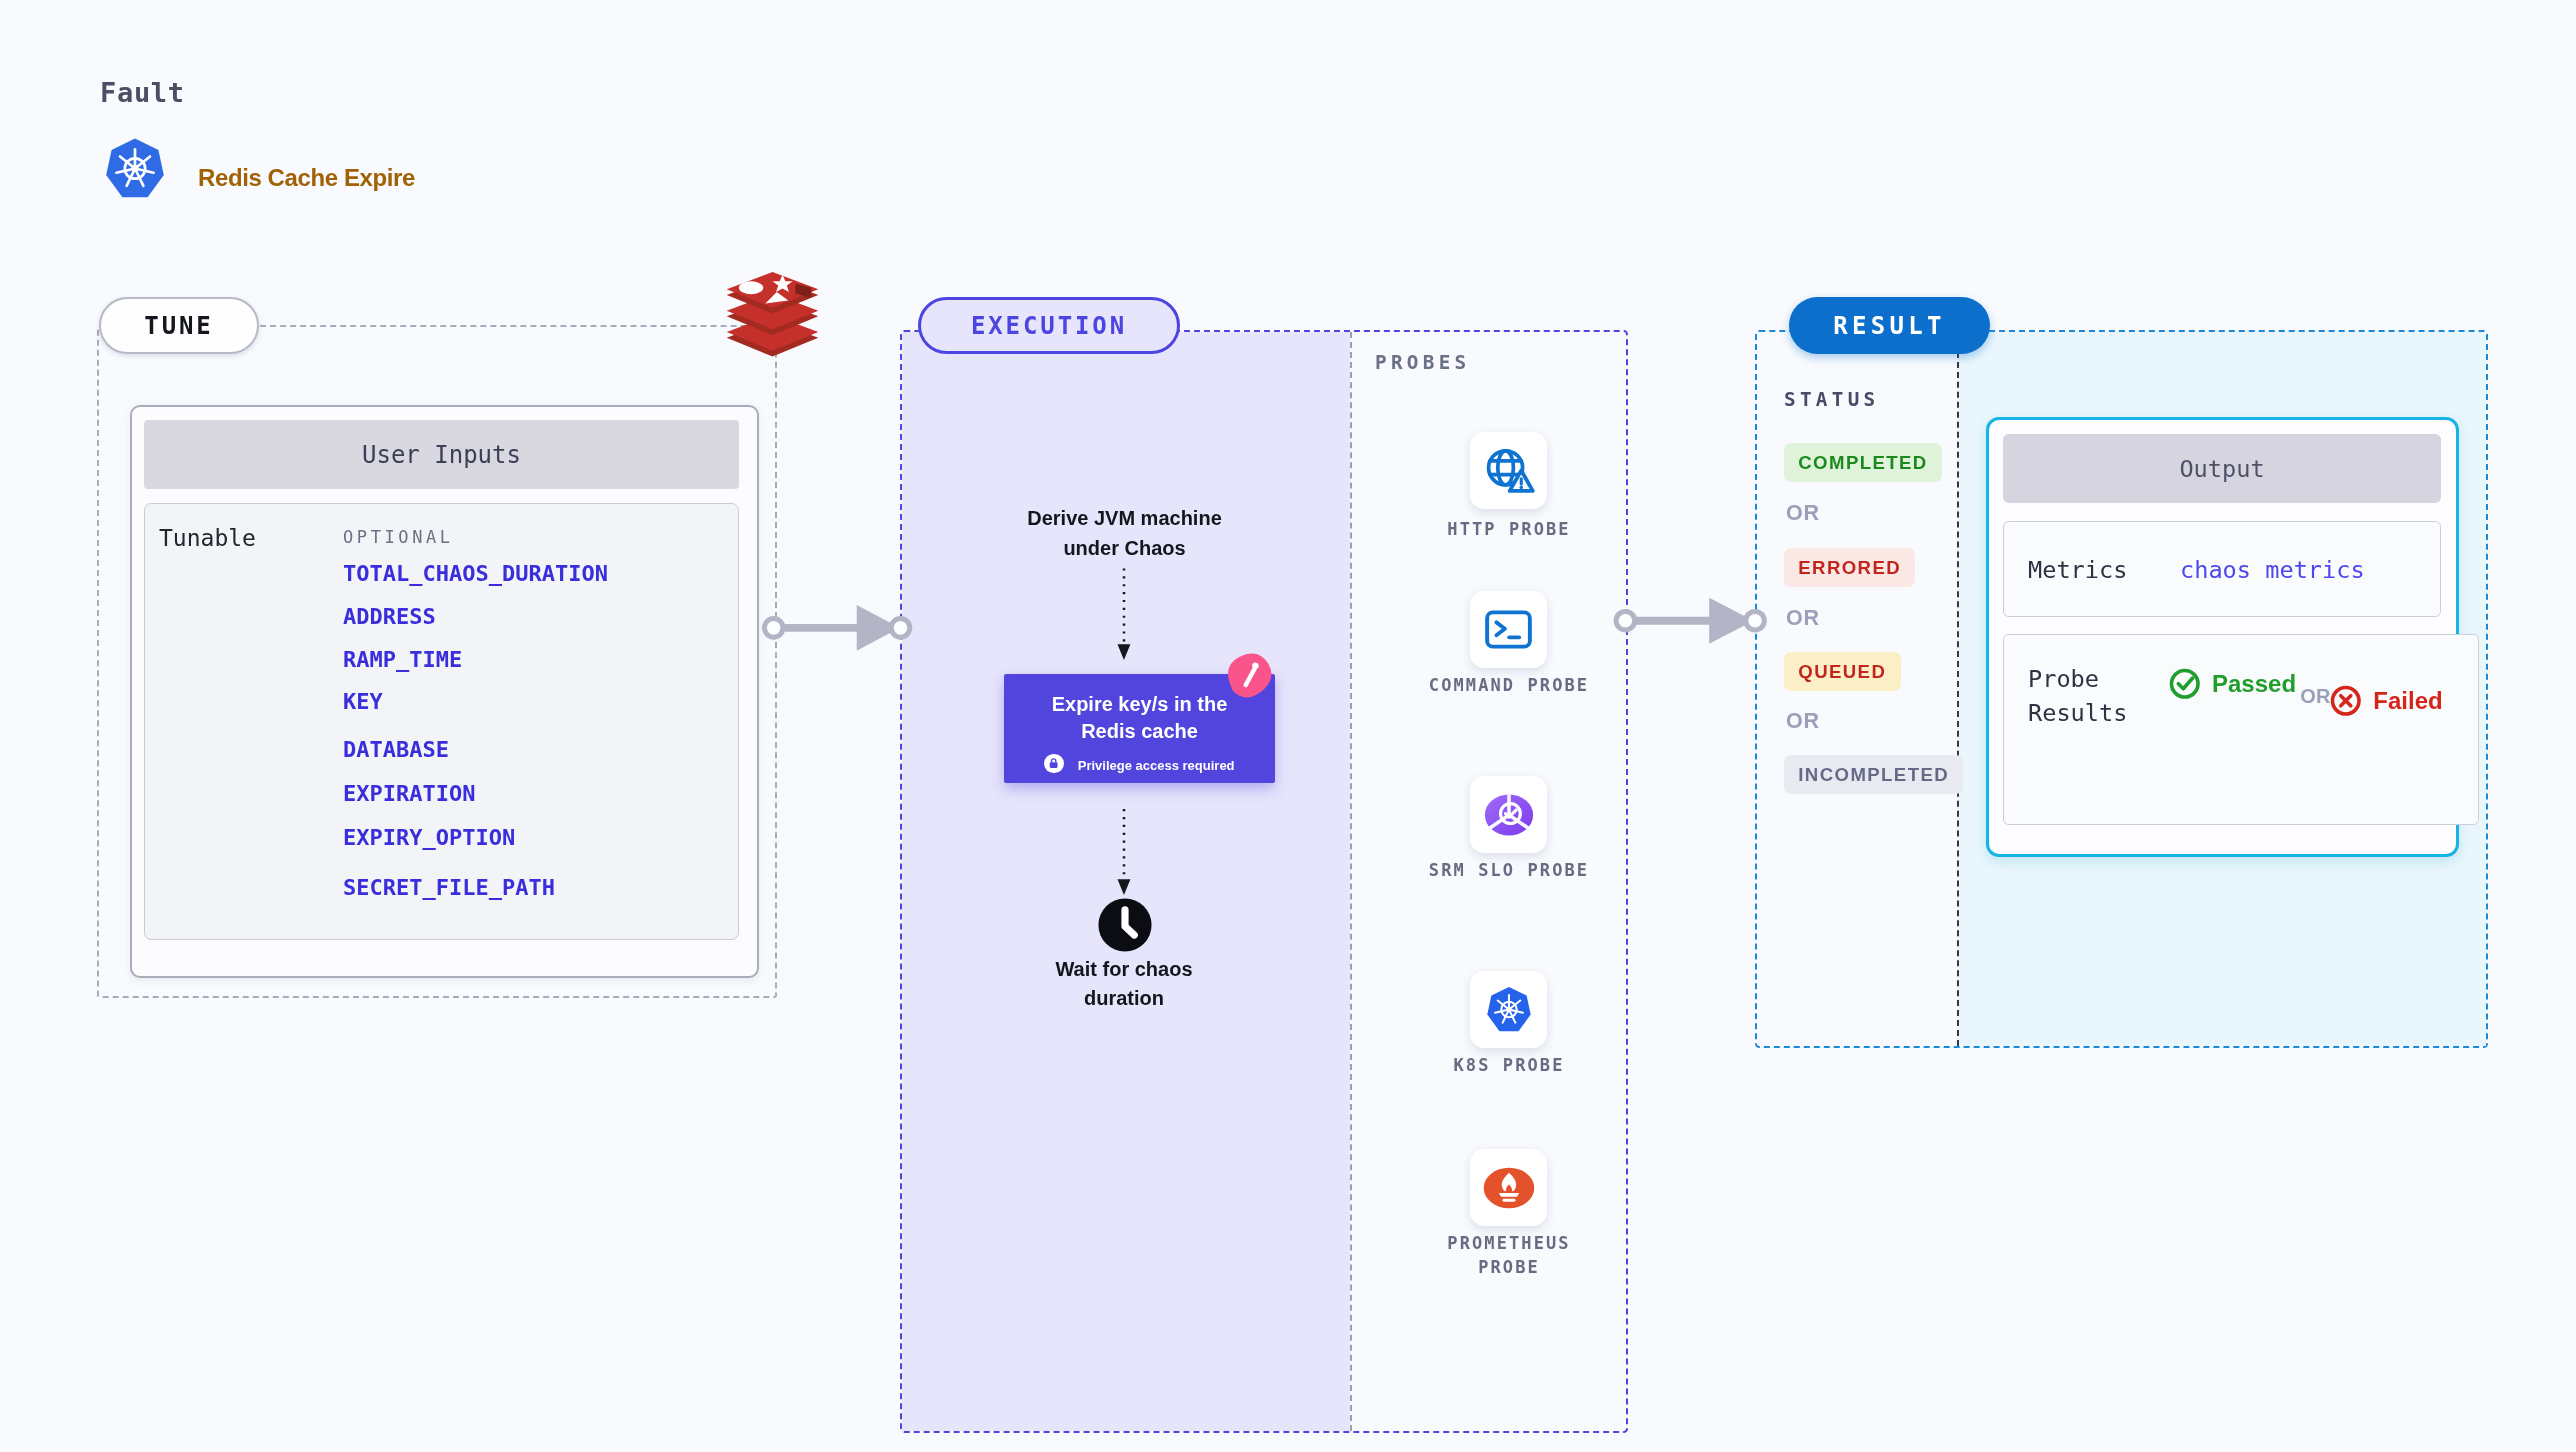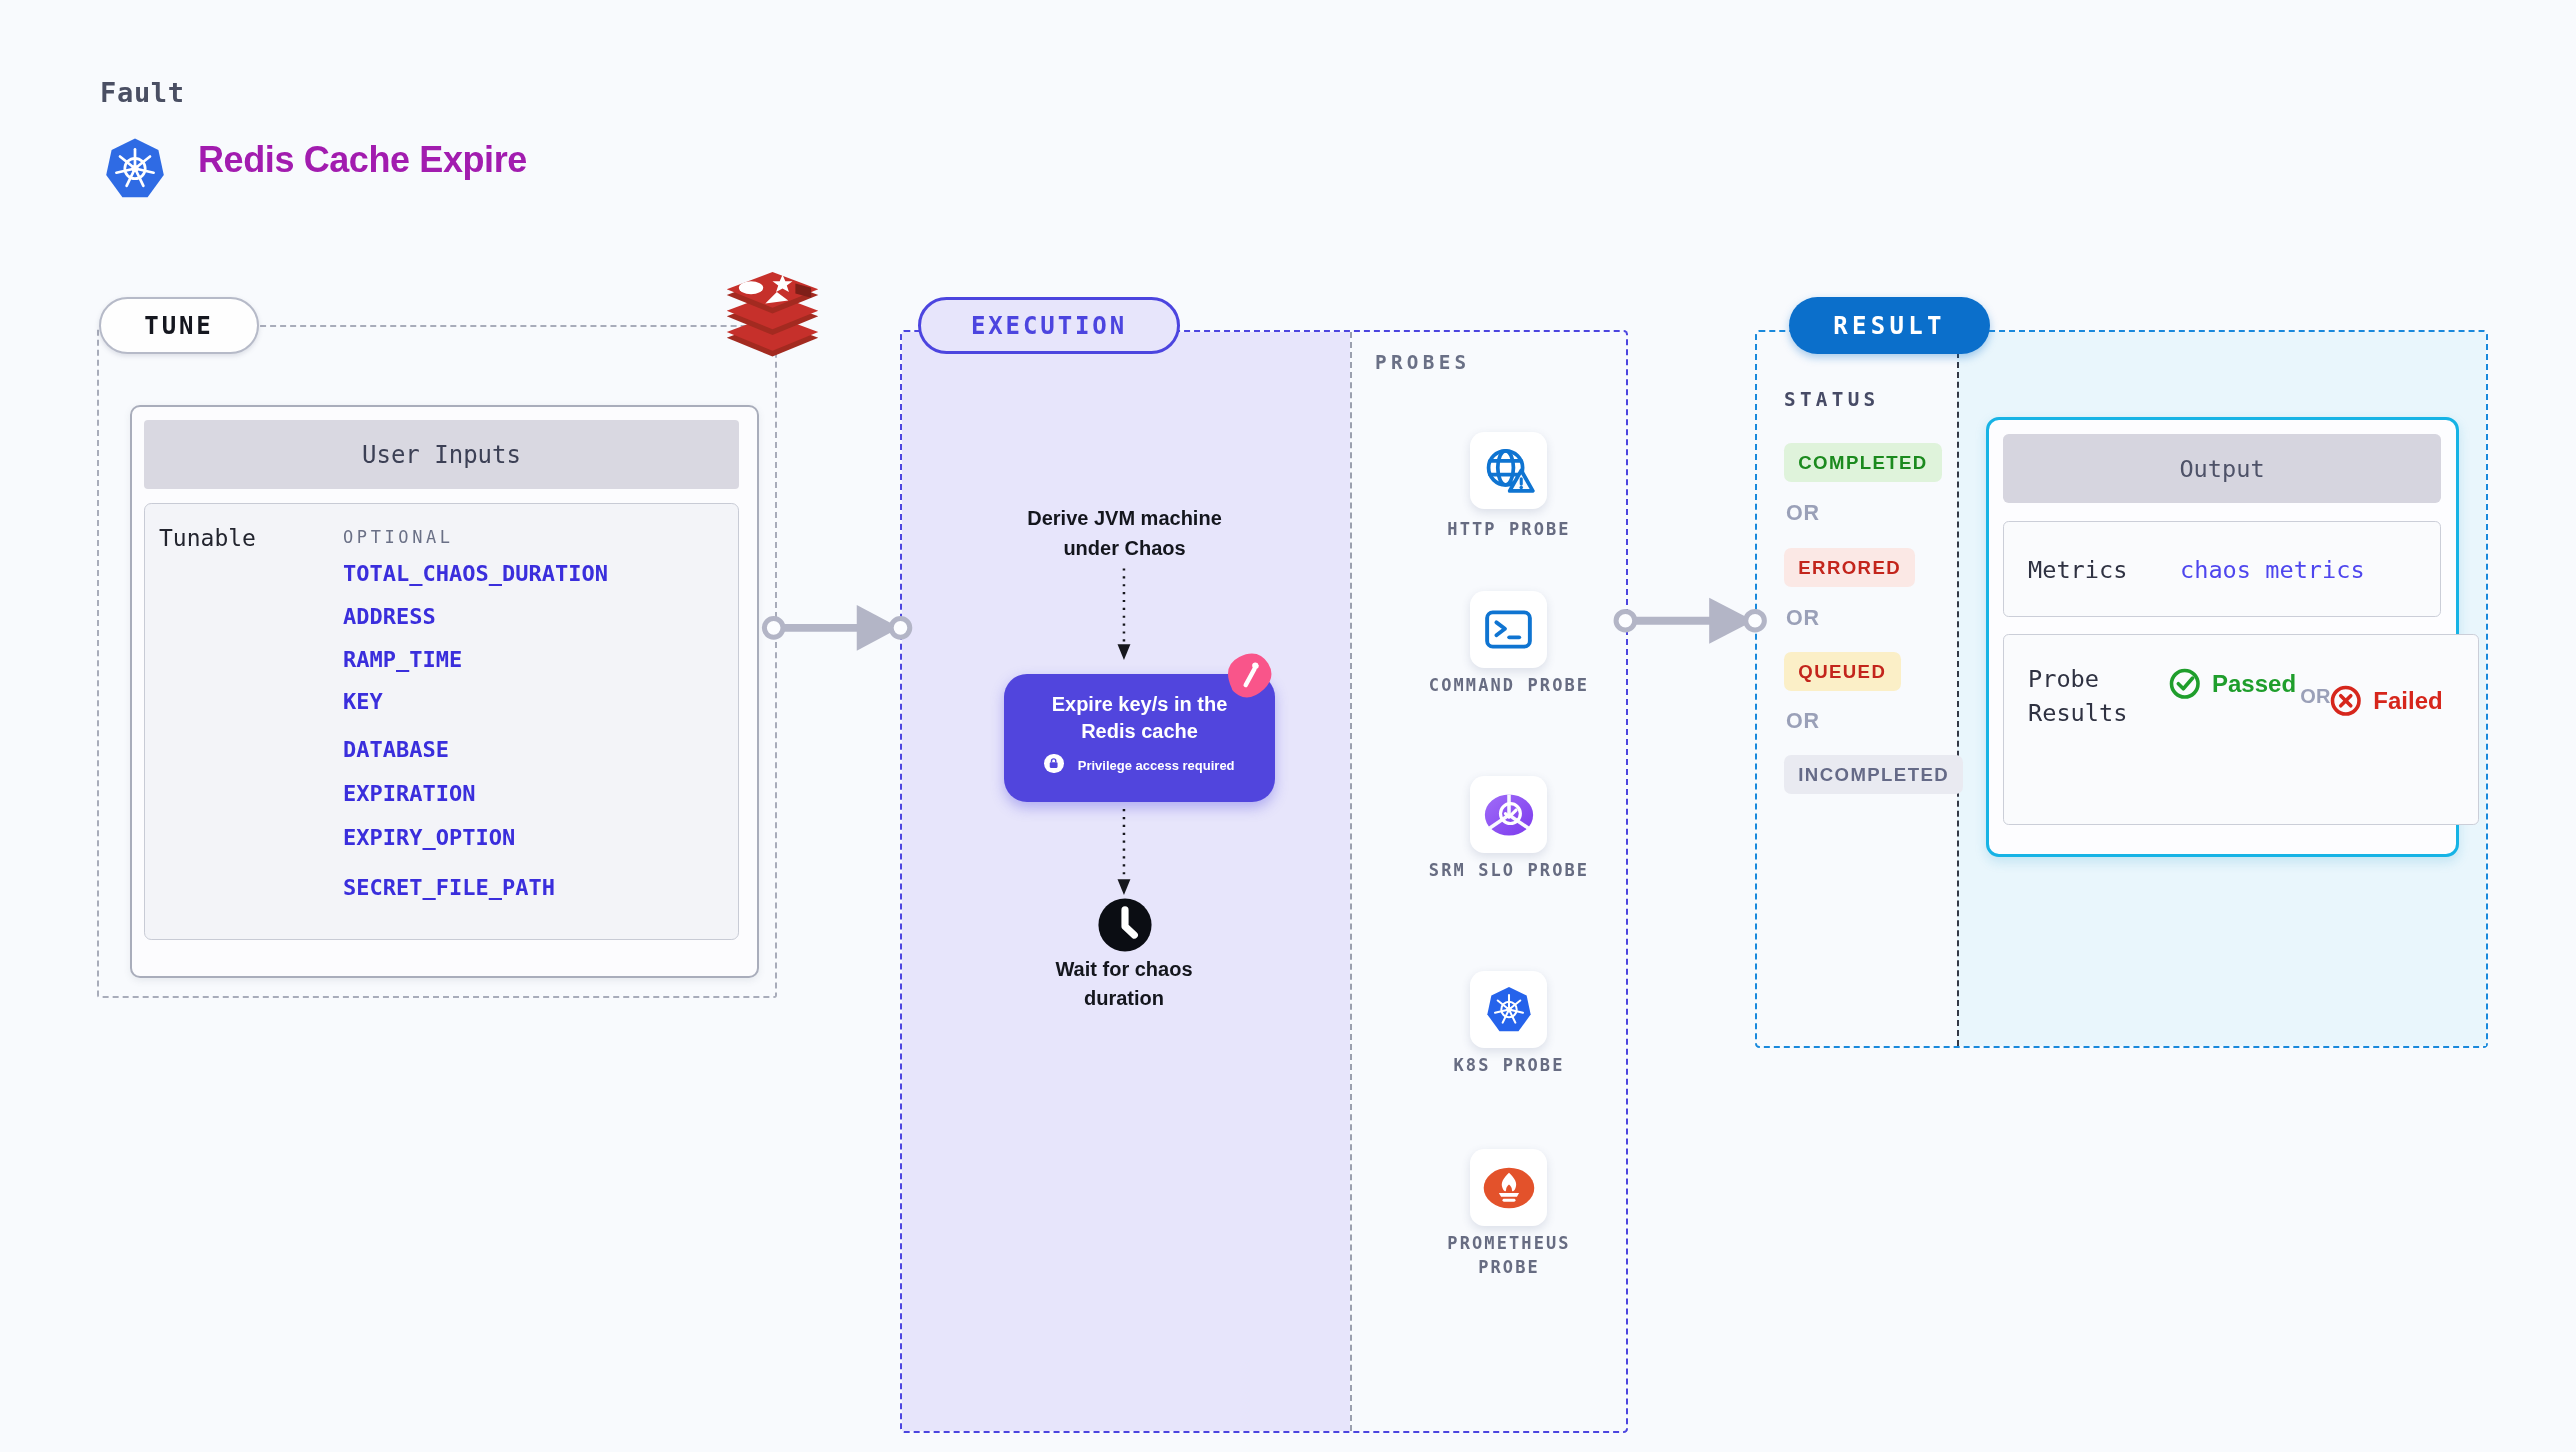--- a/index.html
+++ b/index.html
@@ -1,21 +1,21 @@
 <!DOCTYPE html>
 <html style="font-size:11.5px"><head>
 <meta charset="utf-8">
 <style>
   html,body{margin:0;padding:0;background:#F8FAFD;font-family:"Liberation Sans",sans-serif;}
   .canvas{position:relative;width:2576px;height:1452px;background:#F8FAFD;overflow:hidden;margin-top:24px;}
   .abs{position:absolute;}
 
   
   .kicker{left:100px;top:53px;font-family:"DejaVu Sans Mono",monospace;font-size:27px;font-weight:700;color:#4A4F63;letter-spacing:0.7px;}
-  .page-title{left:198px;top:115px;font-size:36px;font-weight:800;color:#a21caf;letter-spacing:-0.4px;}
+  .page-title{left:198px;top:140px;font-size:24px;font-weight:800;color:#a16207;letter-spacing:-0.4px;}
 
   
   .tune-box{left:97px;top:301px;width:676px;height:669px;border:2.1px dashed #A8ACBA;border-radius:2.9px;}
   .exec-box{left:900px;top:306px;width:724px;height:1099px;border:2.9px dashed #4C45DF;border-radius:4.3px;}
   .exec-fill{position:absolute;left:0;top:0;bottom:0;width:448px;background:#E7E5FB;}
   .exec-sep{position:absolute;left:448px;top:0;bottom:0;width:0;border-left:2.1px dashed #9BA0AE;}
   .result-box{left:1755px;top:306px;width:729px;height:714px;border:2.9px dashed #1989DC;border-radius:4.3px;}
   .result-fill{position:absolute;left:200px;top:0;bottom:0;right:0;background:#E9F6FC;}
   .result-sep{position:absolute;left:200px;top:0;bottom:0;width:0;border-left:2.1px dashed #343845;}
 
@@ -29,21 +29,21 @@
   .ui-card{left:130px;top:381px;width:625px;height:569px;background:#FCFCFE;border:2.1px solid #A9ADBB;border-radius:10px;box-shadow:0 2.9px 7.2px rgba(90,95,120,.10);}
   .ui-header{left:144px;top:396px;width:595px;height:69px;background:#D9D8E1;border-radius:4px;display:flex;align-items:center;justify-content:center;font-family:"DejaVu Sans Mono",monospace;font-size:24px;color:#3C4055;}
   .ui-list{left:144px;top:479px;width:595px;height:437px;background:#F3F4F8;border:1.4px solid #C8CBD5;border-radius:7.2px;box-sizing:border-box;}
   .tunable{left:159px;top:501px;font-family:"DejaVu Sans Mono",monospace;font-size:23px;color:#23252F;}
   .optional{left:343px;top:503px;font-family:"DejaVu Sans Mono",monospace;font-size:17px;color:#6A7086;letter-spacing:3.6px;}
   .param{left:343px;font-family:"DejaVu Sans Mono",monospace;font-size:22px;font-weight:700;color:#3A2EDC;cursor:pointer;}
 
   
   .probes-label{left:1375px;top:327px;font-family:"DejaVu Sans Mono",monospace;font-size:19.3px;font-weight:700;color:#6A7086;letter-spacing:4.3px;}
   .derive-label{left:1017px;top:479px;width:215px;text-align:center;font-size:20px;line-height:30px;font-weight:800;color:#14161D;}
-  .action-box{left:1004px;top:650px;width:271px;height:128px;background:#5145DD;border-radius:23px;box-shadow:0 5.7px 13px rgba(76,69,223,.35);box-sizing:border-box;text-align:center;}
+  .action-box{left:1004px;top:650px;width:271px;height:109px;background:#5145DD;border-radius:2px;box-shadow:0 5.7px 13px rgba(76,69,223,.35);box-sizing:border-box;text-align:center;}
   .action-title{padding:17px 21.5px 0;color:#FFFFFF;font-size:20px;line-height:27px;font-weight:800;}
   .action-note{margin-top:8.6px;display:flex;align-items:flex-end;justify-content:center;gap:14px;color:#FFFFFF;font-size:13px;font-weight:600;}
   .lock-circle{width:19.3px;height:19.3px;border-radius:50%;background:#FFFFFF;display:flex;align-items:center;justify-content:center;}
   .wait-label{left:1038px;top:931px;width:172px;text-align:center;font-size:20px;line-height:29px;font-weight:800;color:#14161D;}
 
   
   .probe-card{left:1470px;width:77px;height:77px;background:#FFFFFF;border-radius:14.3px;box-shadow:0 3.6px 10px rgba(60,70,110,.14);display:flex;align-items:center;justify-content:center;}
   .probe-label{left:1423px;width:172px;text-align:center;font-family:"DejaVu Sans Mono",monospace;font-size:17px;color:#676C82;letter-spacing:2.1px;line-height:23.6px;font-weight:600;}
 
   

